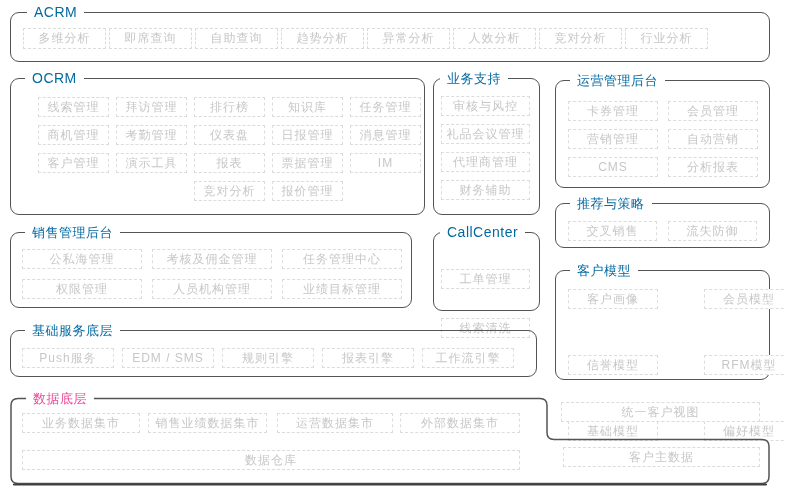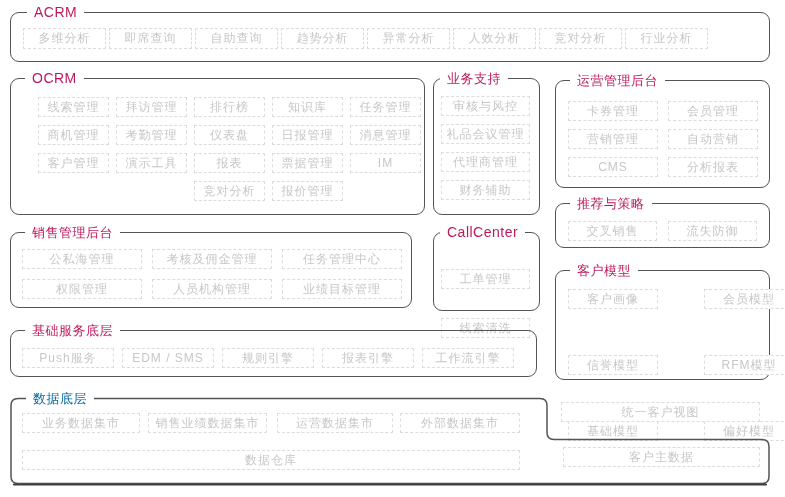--- a/index.html
+++ b/index.html
@@ -6,21 +6,21 @@
   .canvas {
     position:relative; width:785px; height:497px; background:#ffffff;
     font-family:"Liberation Sans","DejaVu Sans",sans-serif; overflow:hidden;
   }
   .box {
     position:absolute; border:1.5px solid #545454; border-radius:9px;
     box-sizing:border-box; background:transparent;
   }
   .legend {
     position:absolute; top:-9px; left:14px; background:#ffffff;
-    padding:0 7px; font-size:13px; color:#be185d; white-space:nowrap;
+    padding:0 7px; font-size:13px; color:#0369a1; white-space:nowrap;
     line-height:17px; letter-spacing:0.5px;
   }
   .chip {
     border:1px dashed #dcdcdc; color:#c7c7c7; font-size:12px;
     display:flex; align-items:center; justify-content:center;
     box-sizing:border-box; height:20px; letter-spacing:1px;
     white-space:nowrap; background:#ffffff;
   }
   
   #sec-acrm { left:10px; top:12px; width:760px; height:50px; }
@@ -56,21 +56,21 @@
   #sec-model { left:555px; top:270px; width:215px; height:110px; }
   .model-grid { position:absolute; left:12px; top:18px; display:grid;
     grid-template-columns:repeat(2,90px); column-gap:10px; row-gap:9px;gap:46px; }
   
   #sec-base { left:10px; top:330px; width:527px; height:47px; }
   .base-row { position:absolute; left:11px; top:17px; display:flex; gap:8px; }
   .base-row .chip { width:92px; }
   
   #data-outline { position:absolute; left:0; top:0; width:785px; height:497px; pointer-events:none; }
   .data-legend { position:absolute; left:26px; top:390px; background:#ffffff;
-    padding:0 7px; font-size:13px; color:#0369a1; letter-spacing:0.5px; }
+    padding:0 7px; font-size:13px; color:#ec4899; letter-spacing:0.5px; }
   .abschip { position:absolute; }
 </style>
 </head>
 <body>
 
 <div class="canvas">
 
   <div class="box" id="sec-acrm">
     <span class="legend" style="left:16px;font-size:14px;">ACRM</span>
     <div class="acrm-row">

